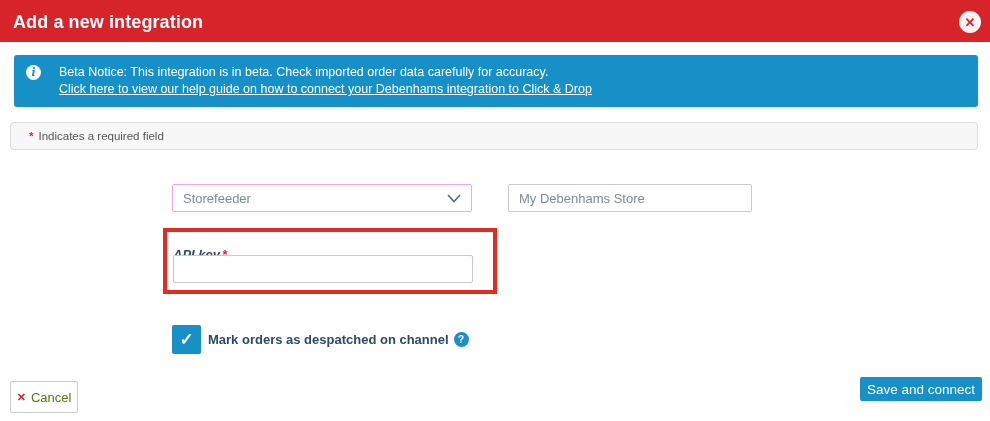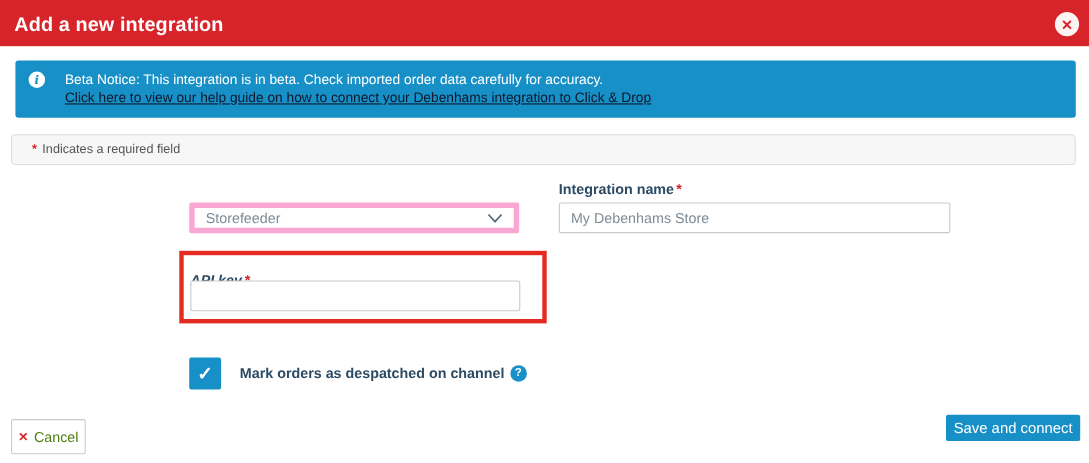--- a/index.html
+++ b/index.html
@@ -74,21 +74,21 @@
     text-align: center;
   }
   .banner-text {
     margin-left: 18px;
     color: #ffffff;
     font-size: 12.5px;
     font-weight: 400;
     line-height: 17px;
   }
   .banner-link {
-    color: #0f172a;
+    color: #ffffff;
     text-decoration: underline;
     cursor: pointer;
   }
 
   
   .required-bar {
     position: absolute;
     left: 10px; top: 122px;
     width: 968px; height: 28px;
     background: #f7f7f7;
@@ -125,21 +125,21 @@
     text-align: center;
     vertical-align: -2px;
     cursor: pointer;
   }
 
   .select-box {
     position: absolute;
     left: 172px; top: 184px;
     width: 300px; height: 28px;
     background: #ffffff;
-    border: 5px solid #f9a8d4;
+    border: 1px solid #f9a8d4;
     border-radius: 2px;
     display: flex;
     align-items: center;
     padding: 0 10px;
     font-size: 13px;
     color: #7e8b97;
     cursor: pointer;
   }
   .select-value { flex: 1 1 auto; }
   .chevron { flex: 0 0 auto; display: flex; }
@@ -148,21 +148,21 @@
     position: absolute;
     height: 28px;
     background: #ffffff;
     border: 1px solid #c9c9c9;
     border-radius: 2px;
     padding: 0 10px;
     font-family: "Liberation Sans", sans-serif;
     font-size: 13px;
     color: #7e8b97;
   }
-  #integration-name-input { left: 508px; top: 184px; width: 356px; }
+  #integration-name-input { left: 508px; top: 184px; width: 244px; }
 
   
   .api-highlight {
     position: absolute;
     left: 163px; top: 228px;
     width: 334px; height: 66px;
     border: 4px solid #e42b22;
   }
   .api-label { left: 6px; top: 15px; position: absolute; font-style: italic; }
   #api-key-input {
@@ -183,21 +183,21 @@
     background: #1790c8;
     border-radius: 2px;
     color: #ffffff;
     font-size: 17px;
     font-weight: 700;
     line-height: 29px;
     text-align: center;
     cursor: pointer;
   }
   .checkbox-label {
-    margin-left: 17px;
+    margin-left: 7px;
     font-size: 13px;
     font-weight: 700;
     color: #2c4a63;
   }
 
   
   .cancel-btn {
     position: absolute;
     left: 10px; top: 381px;
     width: 68px; height: 32px;
@@ -254,23 +254,20 @@
 
   <div class="select-box">
     <span class="select-value">Storefeeder</span>
     <span class="chevron">
       <svg width="14" height="9" viewBox="0 0 14 9">
           <polyline points="1,1 7,7.5 13,1" fill="none" stroke="#5a6b7a" stroke-width="1.6"></polyline>
         </svg>
     </span>
   </div>
 
-  <div class="field-label" style="left:508px; top:164px;">
-    <span>Integration name</span><span class="req-star">*</span>
-  </div>
   <input id="integration-name-input" class="text-input" type="text" value="My Debenhams Store" style="">
 
   <div class="api-highlight">
     <div class="field-label api-label">
       <span>API key</span><span class="req-star">*</span>
     </div>
     <input id="api-key-input" class="text-input" type="text" value="" style="">
   </div>
 
   <div class="checkbox-row">

